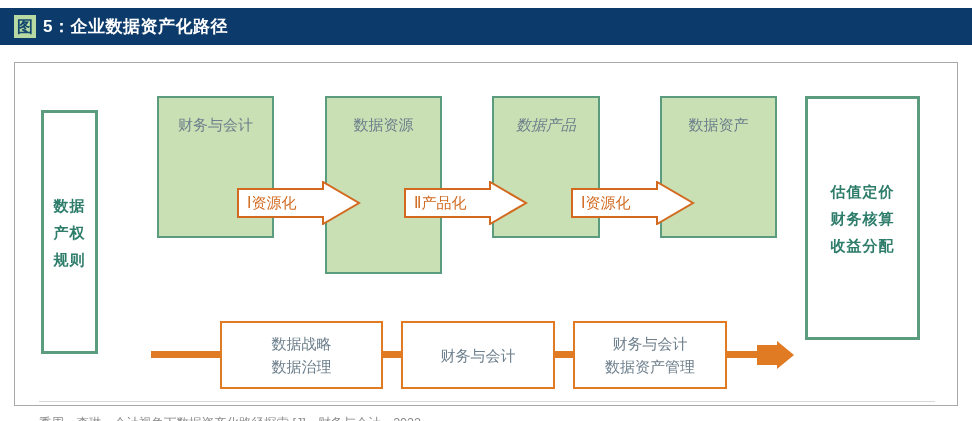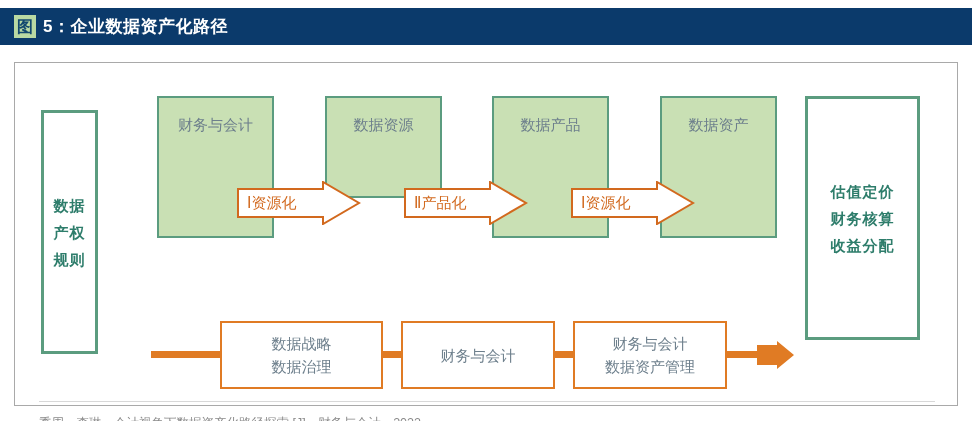--- a/index.html
+++ b/index.html
@@ -160,24 +160,24 @@
 
   <div class="sidebox" style="left:26px; top:33px; width:57px; height:244px;margin-top:14px;">
     <div class="line">数据</div>
     <div class="line">产权</div>
     <div class="line">规则</div>
   </div>
 
   <div class="gbox" style="left:142px; top:33px; width:117px; height:142px;">
     <div class="lbl">财务与会计</div>
   </div>
-  <div class="gbox" style="left:310px; top:33px; width:117px; height:102px;">
+  <div class="gbox" style="left:310px; top:33px; width:117px; height:178px;">
     <div class="lbl">数据资源</div>
   </div>
-  <div class="gbox" style="left:477px; top:33px; width:117px; height:142px;">
+  <div class="gbox" style="left:477px; top:33px; width:108px; height:142px;font-style:italic;">
     <div class="lbl">数据产品</div>
   </div>
   <div class="gbox" style="left:645px; top:33px; width:117px; height:142px;">
     <div class="lbl">数据资产</div>
   </div>
 
   <div class="barrow" style="left:222px; top:118px; width:124px;">
     <svg width="124" height="44" viewBox="0 0 124 44">
       <path d="M1 8 L86 8 L86 1 L122 22 L86 43 L86 36 L1 36 Z" fill="#ffffff" stroke="#d2691e" stroke-width="2" stroke-linejoin="miter"></path>
     </svg>

